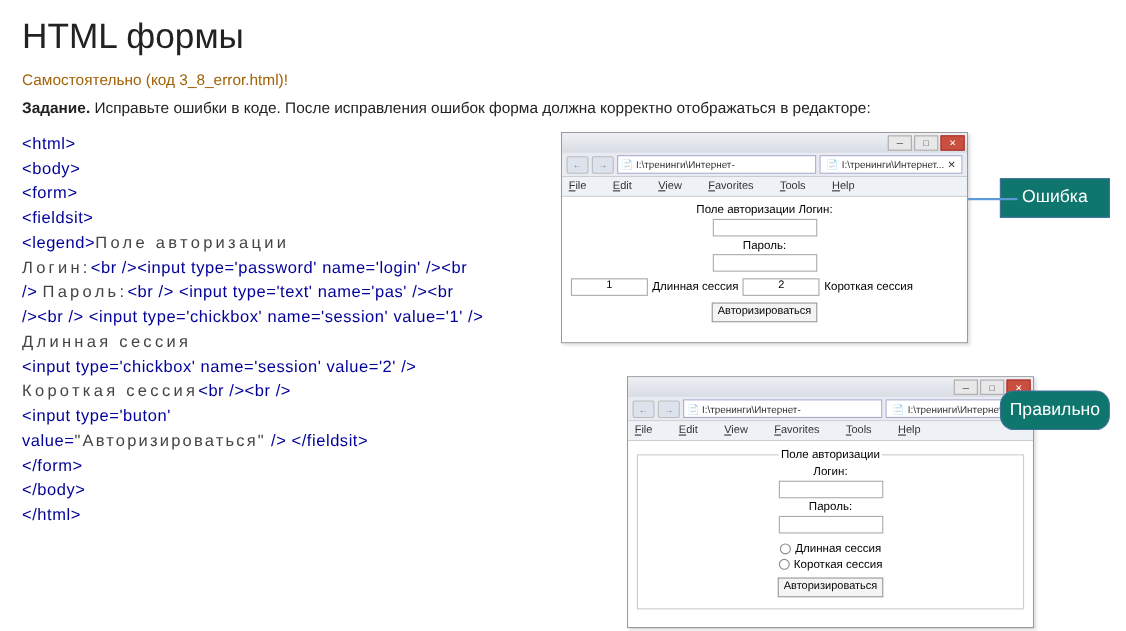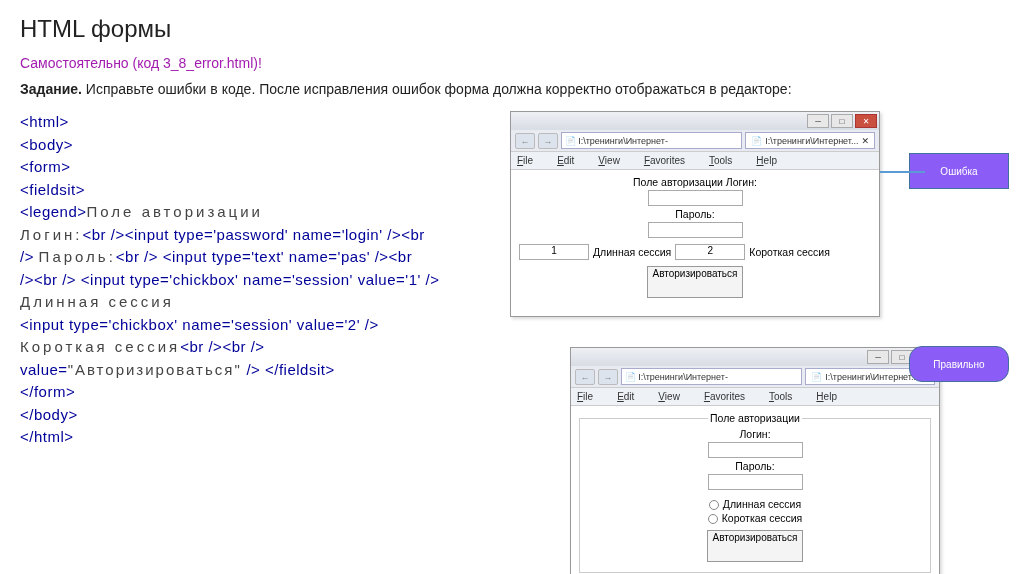--- a/index.html
+++ b/index.html
@@ -6,27 +6,27 @@
   body {
     margin: 0;
     padding: 15px 20px;
     font-family: Arial, sans-serif;
     font-size: 13px;
     color: #333;
     background: #fff;
     width: 1024px;
   }
   h1 {
-    font-size: 24px;
+    font-size: 32px;
     font-weight: normal;
     margin: 0 0 12px 0;
     color: #222;
   }
   .subtitle {
-    color: #a21caf;
+    color: #a16207;
     font-size: 14px;
     margin-bottom: 10px;
   }
   .task {
     font-size: 14px;
     margin-bottom: 14px;
     color: #222;
   }
   .task b { font-weight: bold; }
   .content {
@@ -133,47 +133,47 @@
   .tinput {
     height: 16px;
     border: 1px solid #aaa;
     background: #fff;
     font-size: 10px;
     padding: 0 2px;
     display: inline-block;
     vertical-align: middle;
   }
   .btn-auth {
-    height: 32px;
+    height: 18px;
     padding: 1px 5px;
     font-size: 10px;
     background: #f4f4f4;
     border: 1px solid #999;
     display: inline-block;
   }
   .radio {
     width: 10px; height: 10px;
     border: 1px solid #888;
     border-radius: 50%;
     display: inline-block;
     vertical-align: middle;
     margin-right: 4px;
     background: #fff;
   }
   .callout {
     position: absolute;
     width: 100px;
     height: 36px;
-    background: #8b5cf6;
+    background: #0f766e;
     color: #fff;
     border: 1.5px solid #41719c;
     display: flex;
     align-items: center;
     justify-content: center;
-    font-size: 10px;
+    font-size: 16px;
   }
   .callout.err { top: 42px; right: -5px; }
   .callout.ok { top: 235px; right: -5px; border-radius: 13px; }
   .callout-line {
     position: absolute;
     height: 1.5px;
     background: #5b9bd5;
   }
   .browser2 { margin-top: 15px; width: 370px; margin-left: 60px;}
   fieldset {
@@ -198,20 +198,21 @@
     <div><span class="tag">&lt;body&gt;</span></div>
     <div><span class="tag">&lt;form&gt;</span></div>
     <div><span class="tag">&lt;fieldsit&gt;</span></div>
     <div><span class="tag">&lt;legend&gt;</span><span class="txt">Поле авторизации</span></div>
     <div><span class="txt">Логин:</span><span class="tag">&lt;br /&gt;&lt;input type='password' name='login' /&gt;&lt;br</span></div>
     <div><span class="tag">/&gt; </span><span class="txt">Пароль:</span><span class="tag">&lt;br /&gt; &lt;input type='text' name='pas' /&gt;&lt;br</span></div>
     <div><span class="tag">/&gt;&lt;br /&gt; &lt;input type='chickbox' name='session' value='1' /&gt;</span></div>
     <div><span class="txt">Длинная сессия</span></div>
     <div><span class="tag">&lt;input type='chickbox' name='session' value='2' /&gt;</span></div>
     <div><span class="txt">Короткая сессия</span><span class="tag">&lt;br /&gt;&lt;br /&gt;</span></div>
+    <div><span class="tag">&lt;input type='buton'</span></div>
     <div><span class="tag">value=</span><span class="txt" style="letter-spacing:2px">"Авторизироваться"</span><span class="tag"> /&gt; &lt;/fieldsit&gt;</span></div>
     <div><span class="tag">&lt;/form&gt;</span></div>
     <div><span class="tag">&lt;/body&gt;</span></div>
     <div><span class="tag">&lt;/html&gt;</span></div>
   </div>
 
   <div class="right-col">
 
     <div class="browser">
       <div class="titlebar">

